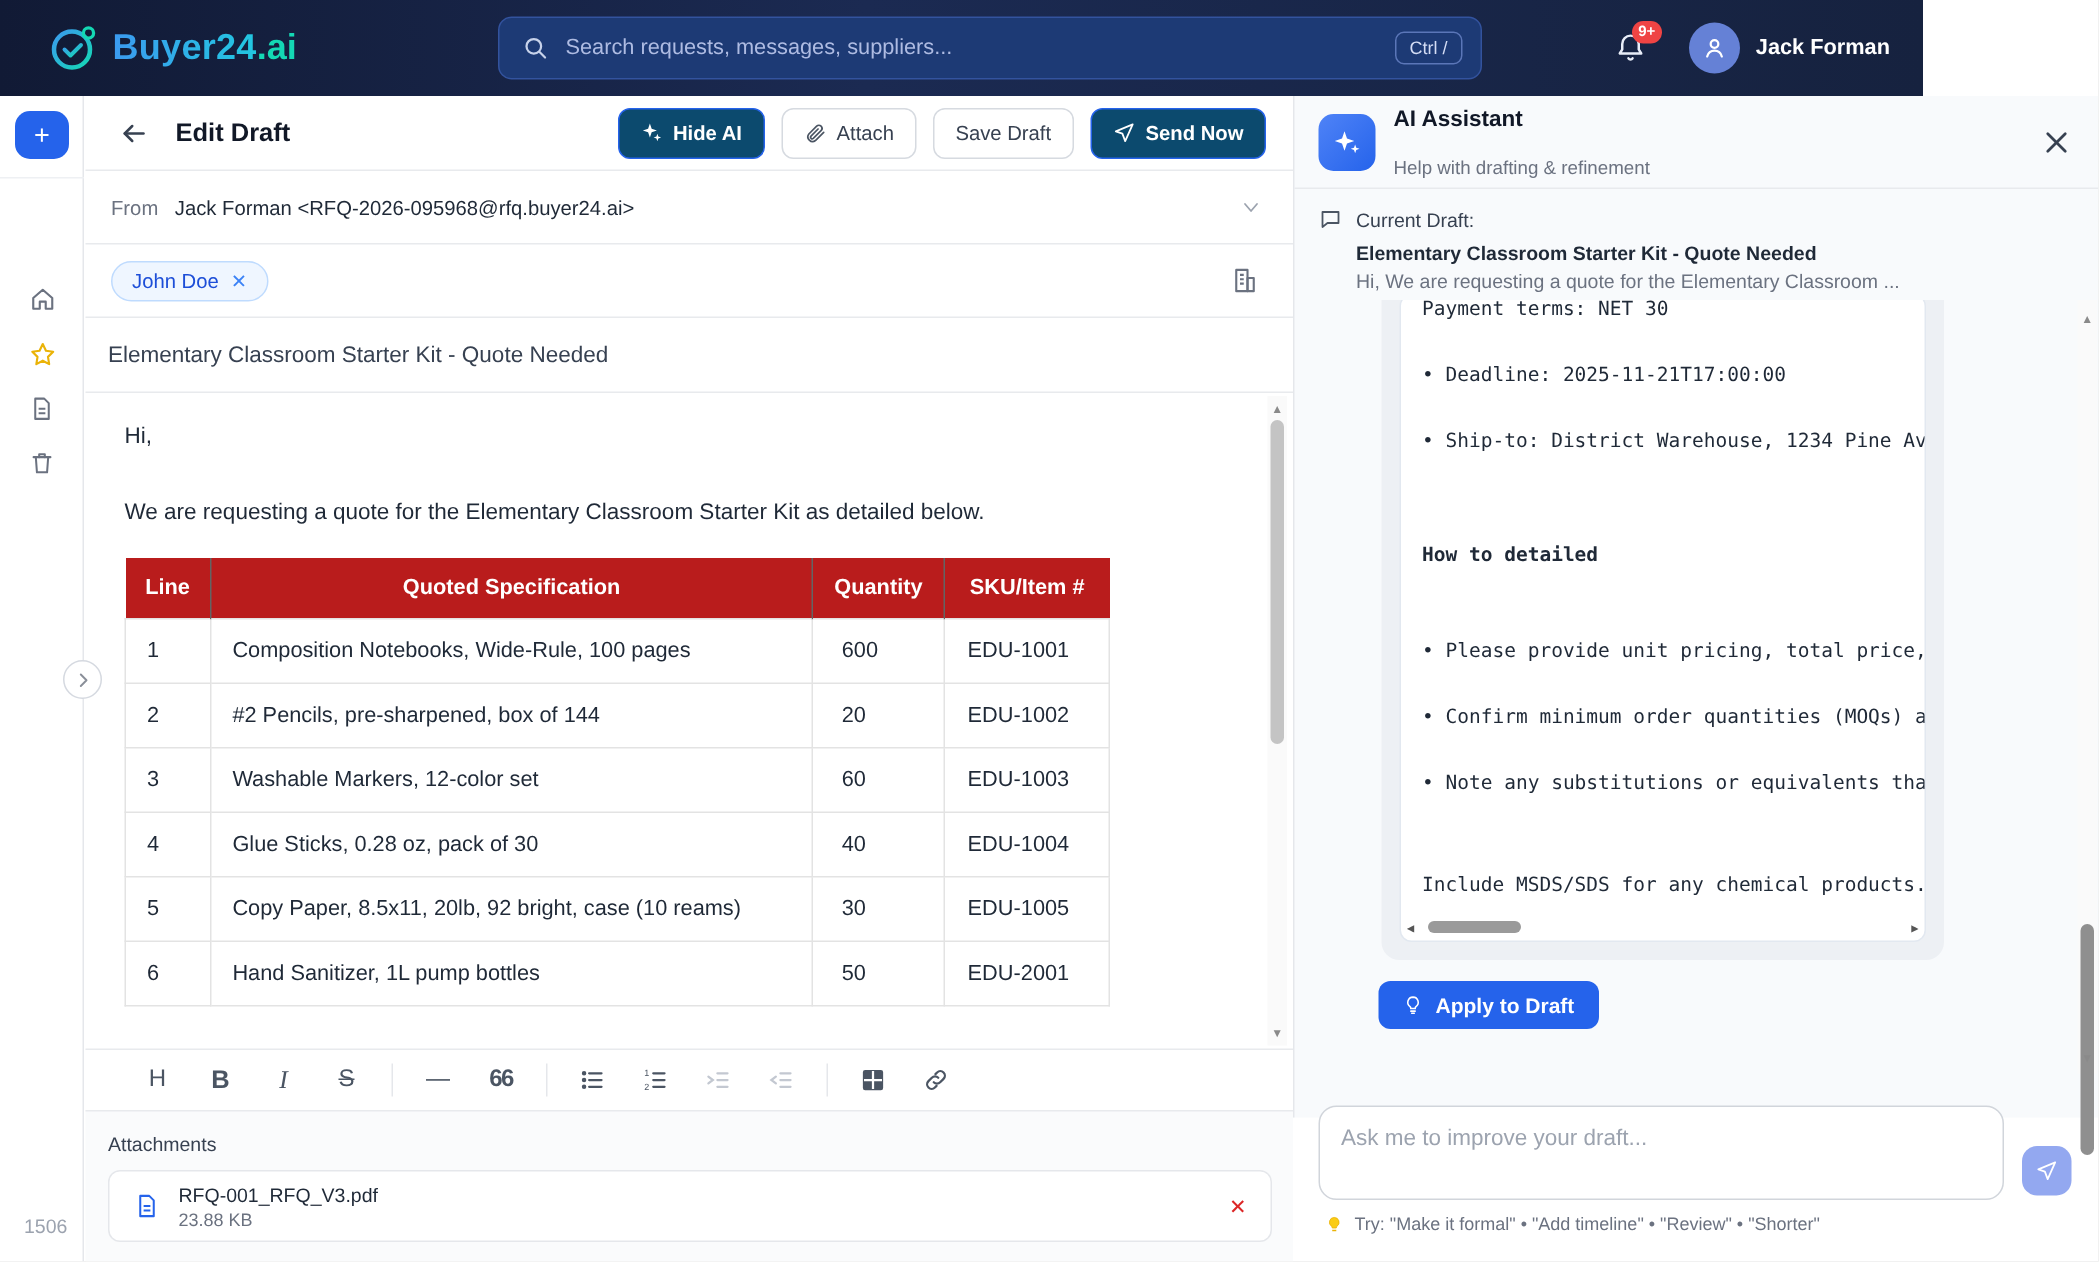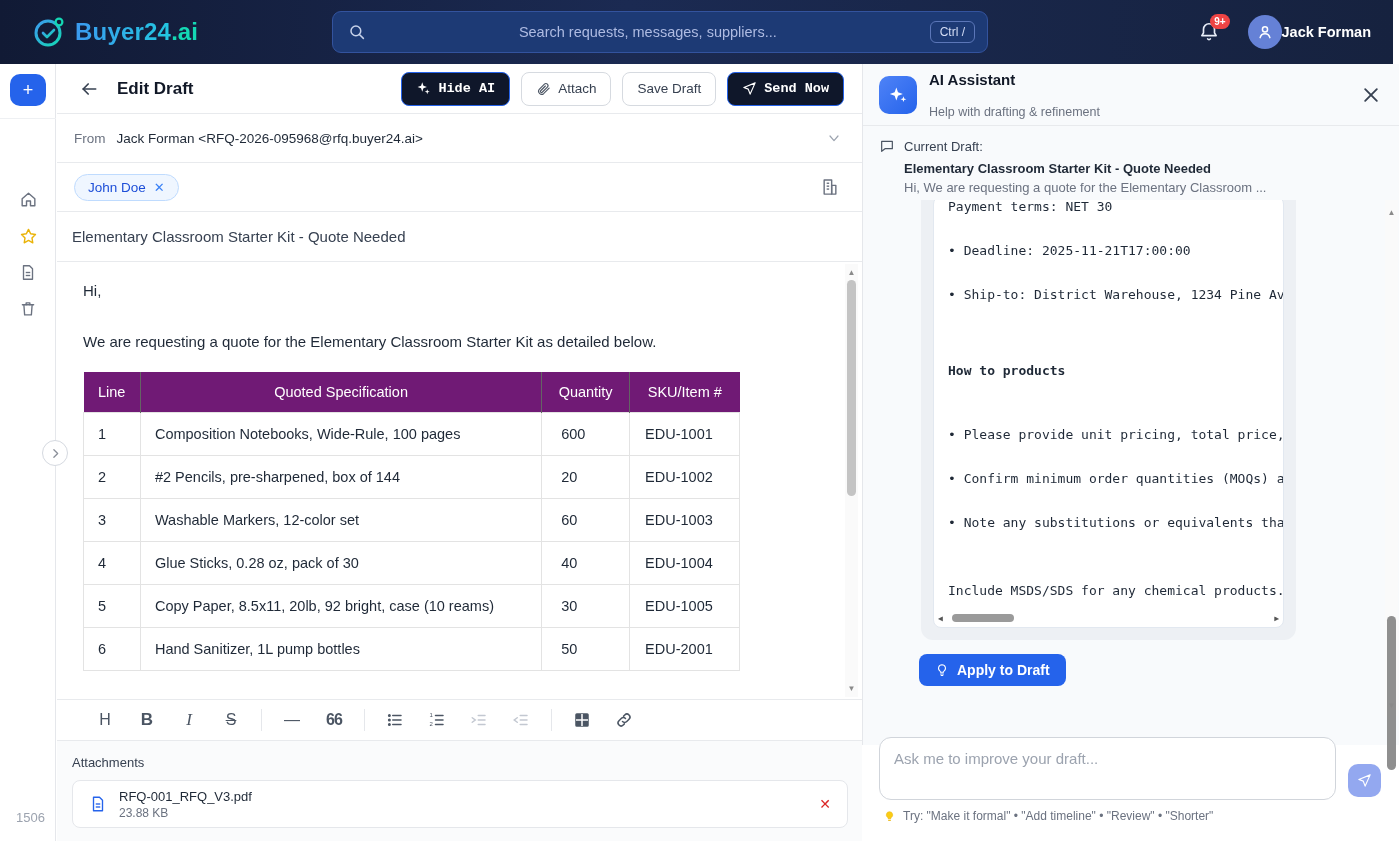--- a/index.html
+++ b/index.html
@@ -5,46 +5,46 @@
   * { margin:0; padding:0; box-sizing:border-box; }
   html,body { background:#e8e8e8; }
   #app {
     position:relative; width:1399px; height:841px; overflow:hidden;
     font-family:"Liberation Sans", sans-serif; background:#fff; color:#1f2937;
   }
   svg { display:block; }
 
   
   .navbar{
-    position:absolute; top:0; left:0; width:1393px; height:64px;
+    position:absolute; top:0; left:0; width:1282px; height:64px;
     background:linear-gradient(90deg,#111a35 0%,#1b2a52 45%,#16223f 100%);
     display:flex; align-items:center; padding:0 20px;
   }
   .brand{ display:flex; align-items:center; gap:9px; margin-left:12px; }
   .brand-text{ font-size:24px; font-weight:bold; letter-spacing:.2px;
     background:linear-gradient(90deg,#3b9af0,#22c7e0);
     -webkit-background-clip:text; background-clip:text; color:transparent; }
   .brand-suffix{ font-size:24px; font-weight:bold; color:#14d8b4; }
   .search-wrap{
     position:absolute; left:332px; top:11px; width:656px; height:42px;
     background:#1d3a75; border:1px solid #33539e; border-radius:9px;
     display:flex; align-items:center; padding:0 12px 0 15px; gap:11px;
   }
   .search-wrap input{
     flex:1; background:transparent; border:none; outline:none;
-    font-size:14.5px; color:#7dd3fc; font-family:"Liberation Sans",sans-serif;text-align:center;
+    font-size:14.5px; color:#7dd3fc; font-family:"Liberation Sans",sans-serif;
   }
   .search-wrap input::placeholder{ color:#aebbe2; }
   .kbd-badge{ border:1px solid #5b76b8; border-radius:6px; padding:3px 9px;
     font-size:12px; color:#d4ddf5; white-space:nowrap; }
   .nav-right{ position:absolute; right:22px; top:0; height:64px; display:flex; align-items:center; gap:28px; }
   .bell-wrap{ position:relative; }
   .badge{ position:absolute; top:-7px; right:-10px; background:#ef4444; color:#fff;
     font-size:10px; font-weight:bold; border-radius:9px; padding:2px 4px; min-width:18px; text-align:center; }
-  .user{ display:flex; align-items:center; }
+  .user{ display:flex; align-items:center; gap:11px; }
   .avatar{ width:34px; height:34px; border-radius:50%; background:#6581d6;
     display:flex; align-items:center; justify-content:center; }
   .user-name{ color:#fff; font-size:14.5px; font-weight:600; }
 
   
   .sidebar{ position:absolute; top:64px; left:0; width:56px; height:777px;
     background:#fff; border-right:1px solid #e5e7eb; }
   .add-btn{ position:absolute; left:10px; top:10px; width:36px; height:32px;
     background:#2563eb; border:none; border-radius:10px; color:#fff; font-size:18px;
     display:flex; align-items:center; justify-content:center; cursor:pointer; }
@@ -58,21 +58,21 @@
   
   .main{ position:absolute; top:64px; left:57px; width:805px; height:777px; background:#fff; }
   .m-header{ position:absolute; top:0; left:0; right:0; height:50px;
     border-bottom:1px solid #e8eaed; display:flex; align-items:center; padding:0 18px; }
   .back-btn{ background:none; border:none; cursor:pointer; color:#374151; padding:4px; }
   .m-title{ font-size:17px; font-weight:bold; color:#111827; margin-left:14px; }
   .hdr-btns{ margin-left:auto; display:flex; gap:11px; align-items:center; }
   .btn{ height:34px; border-radius:8px; font-size:13.5px; font-weight:600;
     display:flex; align-items:center; gap:7px; padding:0 14px; cursor:pointer;
     font-family:"Liberation Sans",sans-serif; }
-  .btn-blue{ background:#0f172a; border:1px solid #2563eb; color:#fff;font-family:Liberation Mono, monospace; }
+  .btn-blue{ background:#0c4a6e; border:1px solid #2563eb; color:#fff; }
   .btn-ghost{ background:#fff; border:1px solid #d6dae0; color:#374151; font-weight:400; }
 
   .m-from{ position:absolute; top:50px; left:0; right:0; height:49px;
     border-bottom:1px solid #e8eaed; display:flex; align-items:center; padding:0 20px 0 17px; font-size:13.5px; }
   .from-label{ color:#6b7280; }
   .from-value{ color:#1f2937; margin-left:11px; }
   .from-chevron{ margin-left:auto; color:#9ca3af; cursor:pointer; }
 
   .m-recips{ position:absolute; top:99px; left:0; right:0; height:49px;
     border-bottom:1px solid #e8eaed; display:flex; align-items:center; padding:0 22px 0 17px; }
@@ -83,21 +83,21 @@
 
   .m-subject{ position:absolute; top:148px; left:0; right:0; height:50px;
     border-bottom:1px solid #e8eaed; display:flex; align-items:center; padding:0 15px; font-size:15px; color:#374151; }
 
   .m-body{ position:absolute; top:198px; left:0; right:0; height:437px; overflow:hidden; }
   .body-inner{ padding:20px 40px 0 26px; font-size:15px; color:#1f2937; }
   .b-greet{ margin-bottom:34px; }
   .b-intro{ margin-bottom:22px; }
   .b-items{ font-size:19px; font-weight:bold; color:#111827; margin-bottom:15px; }
   table.items{ border-collapse:collapse; width:657px; font-size:14.5px; }
-  table.items th{ background:#701a75; color:#fff; font-weight:400; height:40px;
+  table.items th{ background:#b91c1c; color:#fff; font-weight:700; height:40px;
     border-right:1px solid #646464; text-align:center; }
   table.items th:last-child{ border-right:none; }
   table.items td{ height:43px; border:1px solid #e3e3e3; border-left:none; padding-left:14px; background:#fff; }
   table.items td:first-child{ border-left:1px solid #e3e3e3; }
   table.items td.qty{ padding-left:19px; }
   table.items td.sku{ padding-left:15px; }
   .col-line{ width:57px; } .col-spec{ width:402px; } .col-qty{ width:88px; } .col-sku{ width:110px; }
 
   
   .vscroll{ position:absolute; width:13px; background:#fafafa; }
@@ -498,21 +498,21 @@
       <div class="cur-subj">Elementary Classroom Starter Kit - Quote Needed</div>
       <div class="cur-prev">Hi, We are requesting a quote for the Elementary Classroom ...</div>
     </div>
 
     <div class="ai-chat">
       <div class="msg-card">
         <div class="msg-pre">
           <div class="mline" style="top:2px">Payment terms: NET 30</div>
           <div class="mline" style="top:46px">• Deadline: 2025-11-21T17:00:00</div>
           <div class="mline" style="top:90px">• Ship-to: District Warehouse, 1234 Pine Ave</div>
-          <div class="mline mbold" style="top:166px">How to products</div>
+          <div class="mline mbold" style="top:166px">How to detailed</div>
           <div class="mline" style="top:230px">• Please provide unit pricing, total price,</div>
           <div class="mline" style="top:274px">• Confirm minimum order quantities (MOQs) an</div>
           <div class="mline" style="top:318px">• Note any substitutions or equivalents that</div>
           <div class="mline" style="top:386px">Include MSDS/SDS for any chemical products.</div>
           <div class="hbar">
             <span class="arr" style="left:0">◀</span>
             <div class="thumb"></div>
             <span class="arr" style="right:0">▶</span>
           </div>
         </div>

